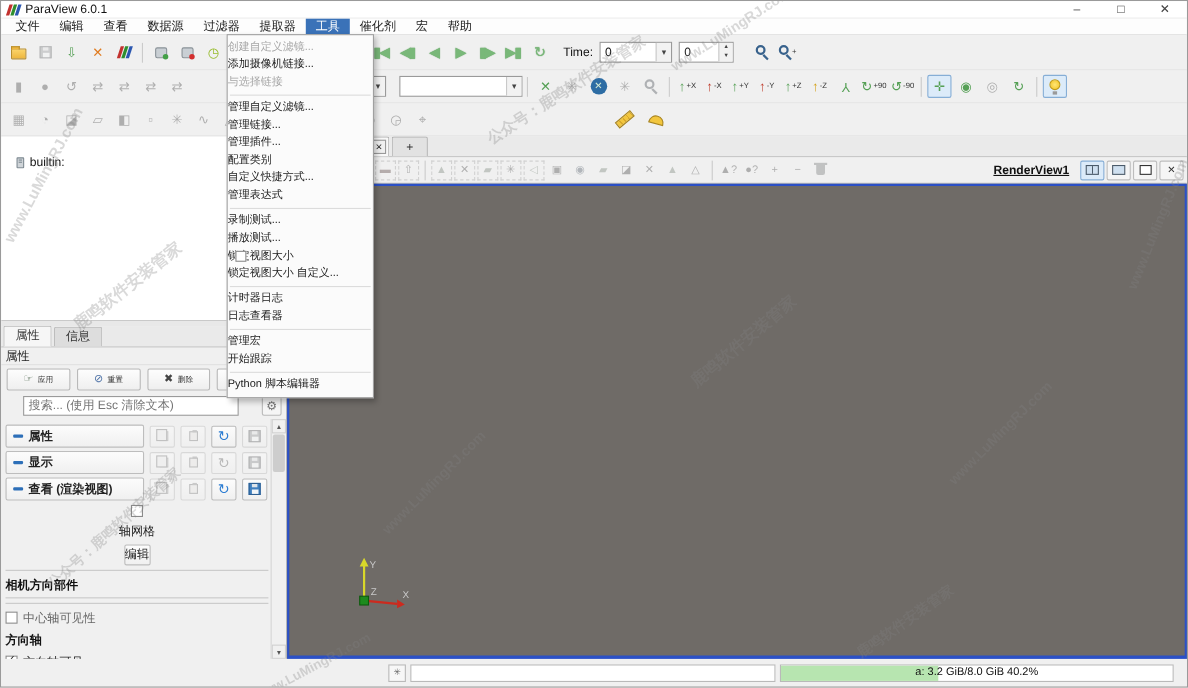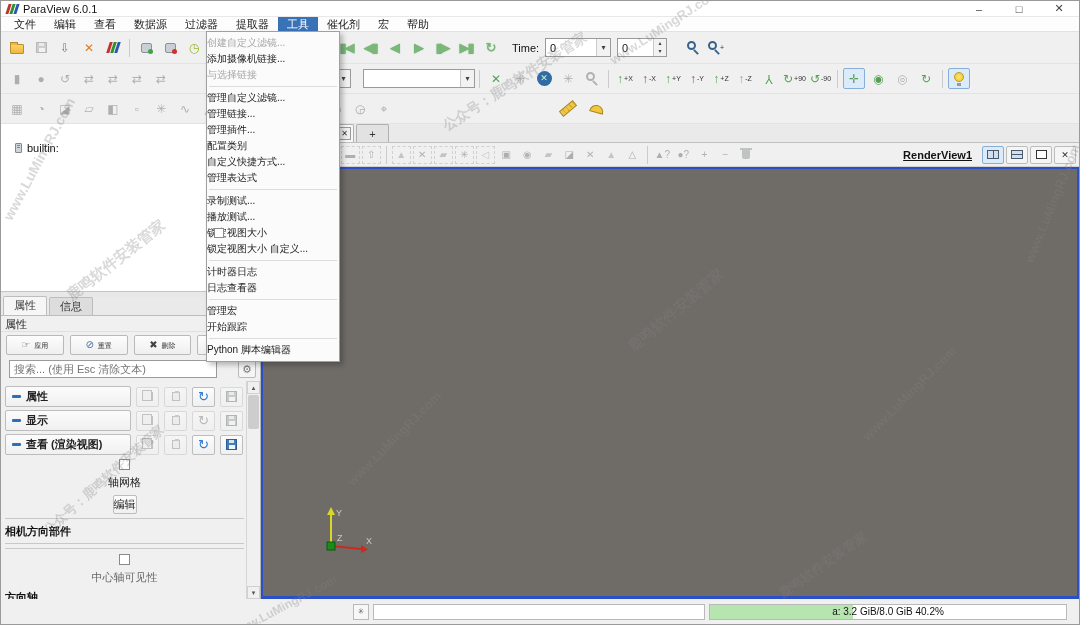--- a/index.html
+++ b/index.html
@@ -95,35 +95,35 @@
   .pipe-item{display:flex;align-items:center;height:16px;font-size:11px;color:#111;}
   .splitter{height:5px;background:#e8e8e8;}
   .ptabs{height:19px;display:flex;align-items:flex-end;padding-left:2px;border-bottom:1px solid #bdbdbd;background:#eaeaea;}
   .ptab{height:18px;line-height:17px;padding:0 10px;font-size:11px;border:1px solid #bdbdbd;border-bottom:none;background:#dddddd;color:#333;margin-right:2px;border-radius:2px 2px 0 0;}
   .ptab.act{background:#f6f6f6;height:19px;}
   .dock-title{height:16px;line-height:16px;padding-left:4px;font-size:11px;background:#f0f0f0;border-bottom:1px solid #e0e0e0;}
   .btnrow{display:flex;gap:4px;padding:3px 4px;}
   .tbtn.abtn{flex:1;height:20px;min-width:0;border:1px solid #b9b9b9;background:linear-gradient(#fdfdfd,#efefef);gap:4px;font-size:11px;color:#333;}
   .abtn .g{font-size:10px;}
   .g-apply{color:#6b7f6b;} .g-reset{color:#4a6fa5;} .g-del{color:#444;} .g-help{color:#333;font-weight:bold;}
-  .searchrow{display:flex;gap:21px;padding:2px 4px 3px 8px;align-items:center;}
+  .searchrow{display:flex;gap:21px;padding:2px 4px 3px 20px;align-items:center;}
   .searchrow input{flex:1;height:18px;border:1px solid #9a9a9a;background:#fff;font-size:11px;padding:0 4px;font-family:inherit;color:#333;}
   .gearbtn{width:18px;height:18px;border:1px solid #b9b9b9;background:#f5f5f5;display:flex;align-items:center;justify-content:center;font-size:11px;color:#777;border-radius:2px;}
   .scrollwrap{flex:1;position:relative;padding:2px 16px 0 4px;overflow:hidden;}
   .secrow{display:flex;align-items:center;margin:3px 0;gap:5px;}
   .sechdr{width:126px;height:21px;border:1px solid #bdbdbd;background:linear-gradient(#fcfcfc,#f0f0f0);border-radius:2px;display:inline-flex;align-items:center;padding-left:6px;font-size:11px;font-weight:bold;color:#222;}
   .mini{width:23px;height:20px;border:1px solid #bdbdbd;background:linear-gradient(#fcfcfc,#f0f0f0);border-radius:2px;display:inline-flex;align-items:center;justify-content:center;font-size:12px;}
   .mini.dis{opacity:.45;filter:grayscale(.9);}
   .mini .ref{color:#2d7dd2;font-size:13px;}
   .agrow{display:flex;align-items:center;gap:5px;margin:4px 2px;flex-direction:column;}
   .editbtn{flex:1;height:18px;border:1px solid #bdbdbd;background:linear-gradient(#fcfcfc,#f0f0f0);border-radius:2px;text-align:center;line-height:17px;font-size:11px;color:#222;}
   .cb{width:11px;height:11px;border:1px solid #8a8a8a;background:#fff;display:inline-block;position:relative;flex:none;}
   .cb.checked::after{content:"✓";position:absolute;left:0;top:-2px;font-size:10px;color:#222;}
   .cbrow{display:flex;align-items:center;gap:5px;margin:5px 0;font-size:11px;color:#222;}
-  .cbrow.dim{color:#666;flex-direction:column;}
+  .cbrow.dim{color:#666;}
   .phead{font-weight:bold;font-size:11px;margin:5px 0 2px 0;color:#111;}
   .pdiv{border-top:1px solid #c8c8c8;margin:4px 0;}
   .vscroll{position:absolute;right:0;top:0;bottom:0;width:14px;background:#f0f0f0;border-left:1px solid #d5d5d5;display:flex;flex-direction:column;align-items:center;}
   .varr{width:13px;height:13px;font-size:7px;display:flex;align-items:center;justify-content:center;color:#555;background:#f0f0f0;border:1px solid #d0d0d0;}
   .vthumb{width:11px;height:34px;background:#cdcdcd;border-radius:2px;margin-top:1px;}
   .vfill{flex:1;}
   
   .rightarea{flex:1;display:flex;flex-direction:column;background:#f0f0f0;}
   .tabbar{height:19px;display:flex;align-items:flex-end;background:#eaeaea;border-bottom:1px solid #c0c0c0;padding-left:1px;}
   .ltab{width:92px;height:18px;border:1px solid #b0b0b0;border-bottom:none;background:#f8f8f8;display:flex;align-items:center;justify-content:flex-end;padding-right:2px;border-radius:2px 2px 0 0;}

